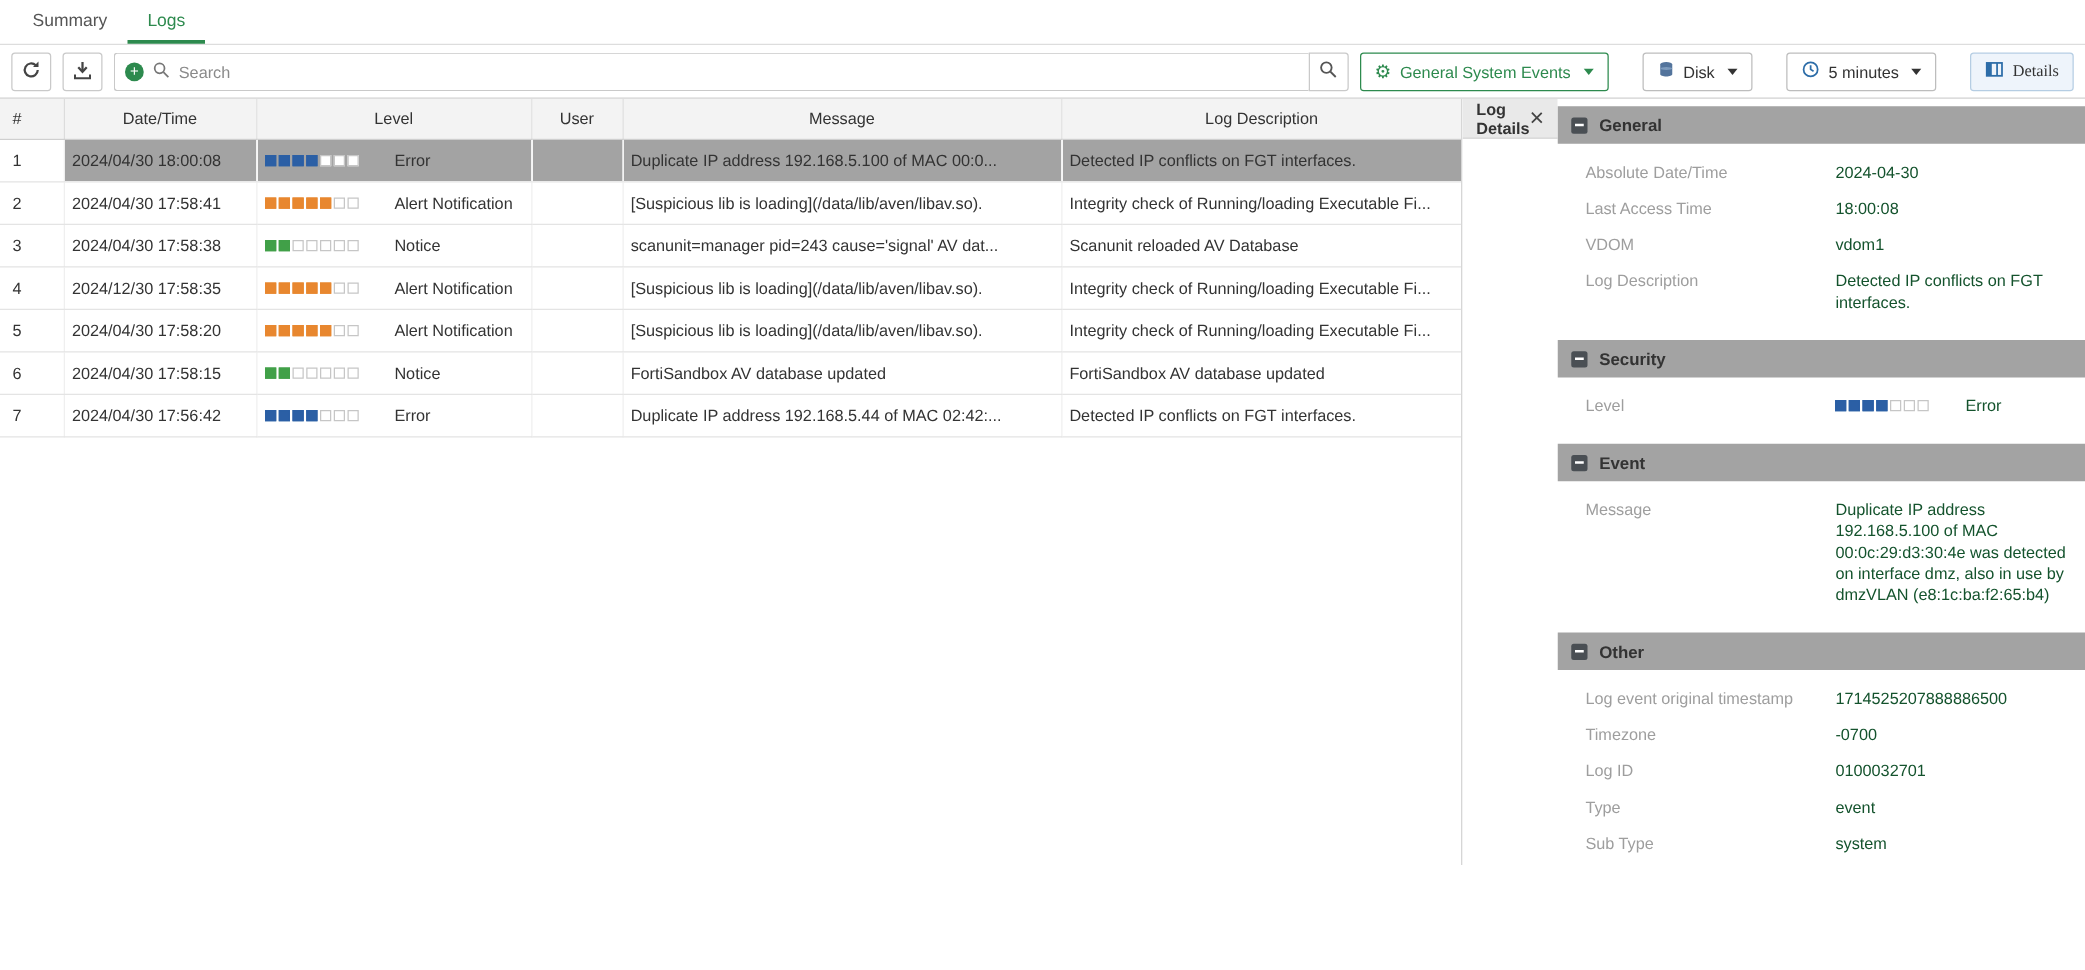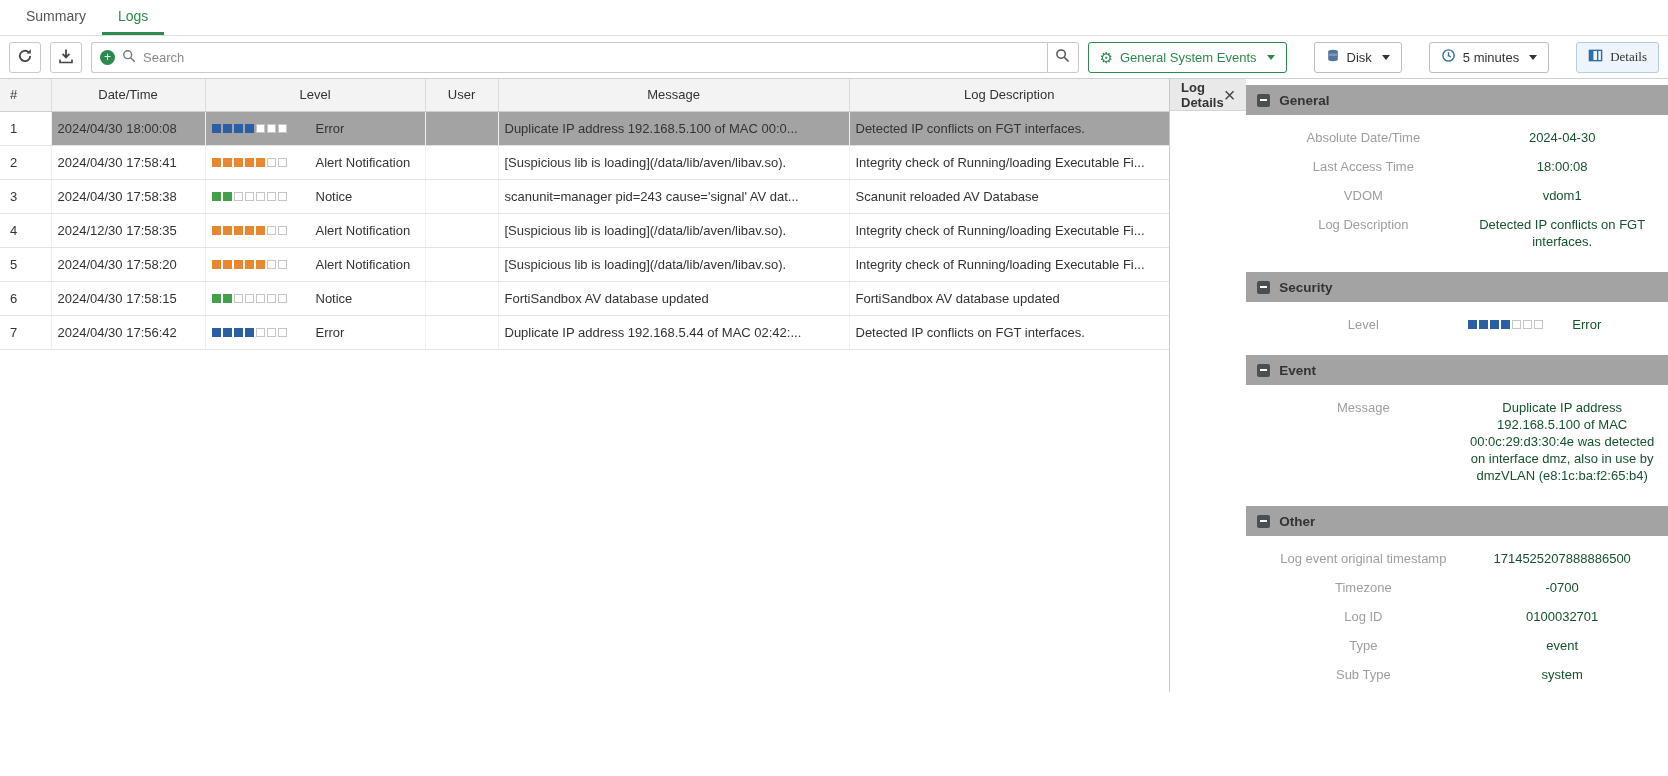--- a/index.html
+++ b/index.html
@@ -65,21 +65,21 @@
   .close-x { font-size:20px; line-height:1; color:#444; cursor:pointer; }
   .panel-body { flex:1; overflow:hidden; padding-bottom:10px; }
   .section { margin-top:14px; }
   .section:first-child { margin-top:6px; }
   .section-header { height:30px; display:flex; align-items:center; gap:9px; padding:0 11px;
     background:#a3a3a3; cursor:pointer; }
   .collapse-icon { width:13px; height:13px; background:#4a4f54; border-radius:2px;
     display:inline-flex; align-items:center; justify-content:center; flex:0 0 13px; }
   .collapse-icon::after { content:""; width:7px; height:2px; background:#fff; }
   .section-title { font-weight:600; font-size:13.5px; color:#333; }
-  .section-fields { padding:8px 0 2px 0;text-align:center; }
+  .section-fields { padding:8px 0 2px 0; }
   .field-row { display:flex; padding:6px 12px 6px 22px; line-height:17px; }
   .field-label { width:200px; flex:0 0 200px; color:#9e9e9e; padding-right:10px; }
   .field-value { flex:1; color:#14532d; word-wrap:break-word; }
   .field-value.has-level { display:flex; align-items:center; }
 </style>
 </head>
 <body>
 
 <div class="app">
 

